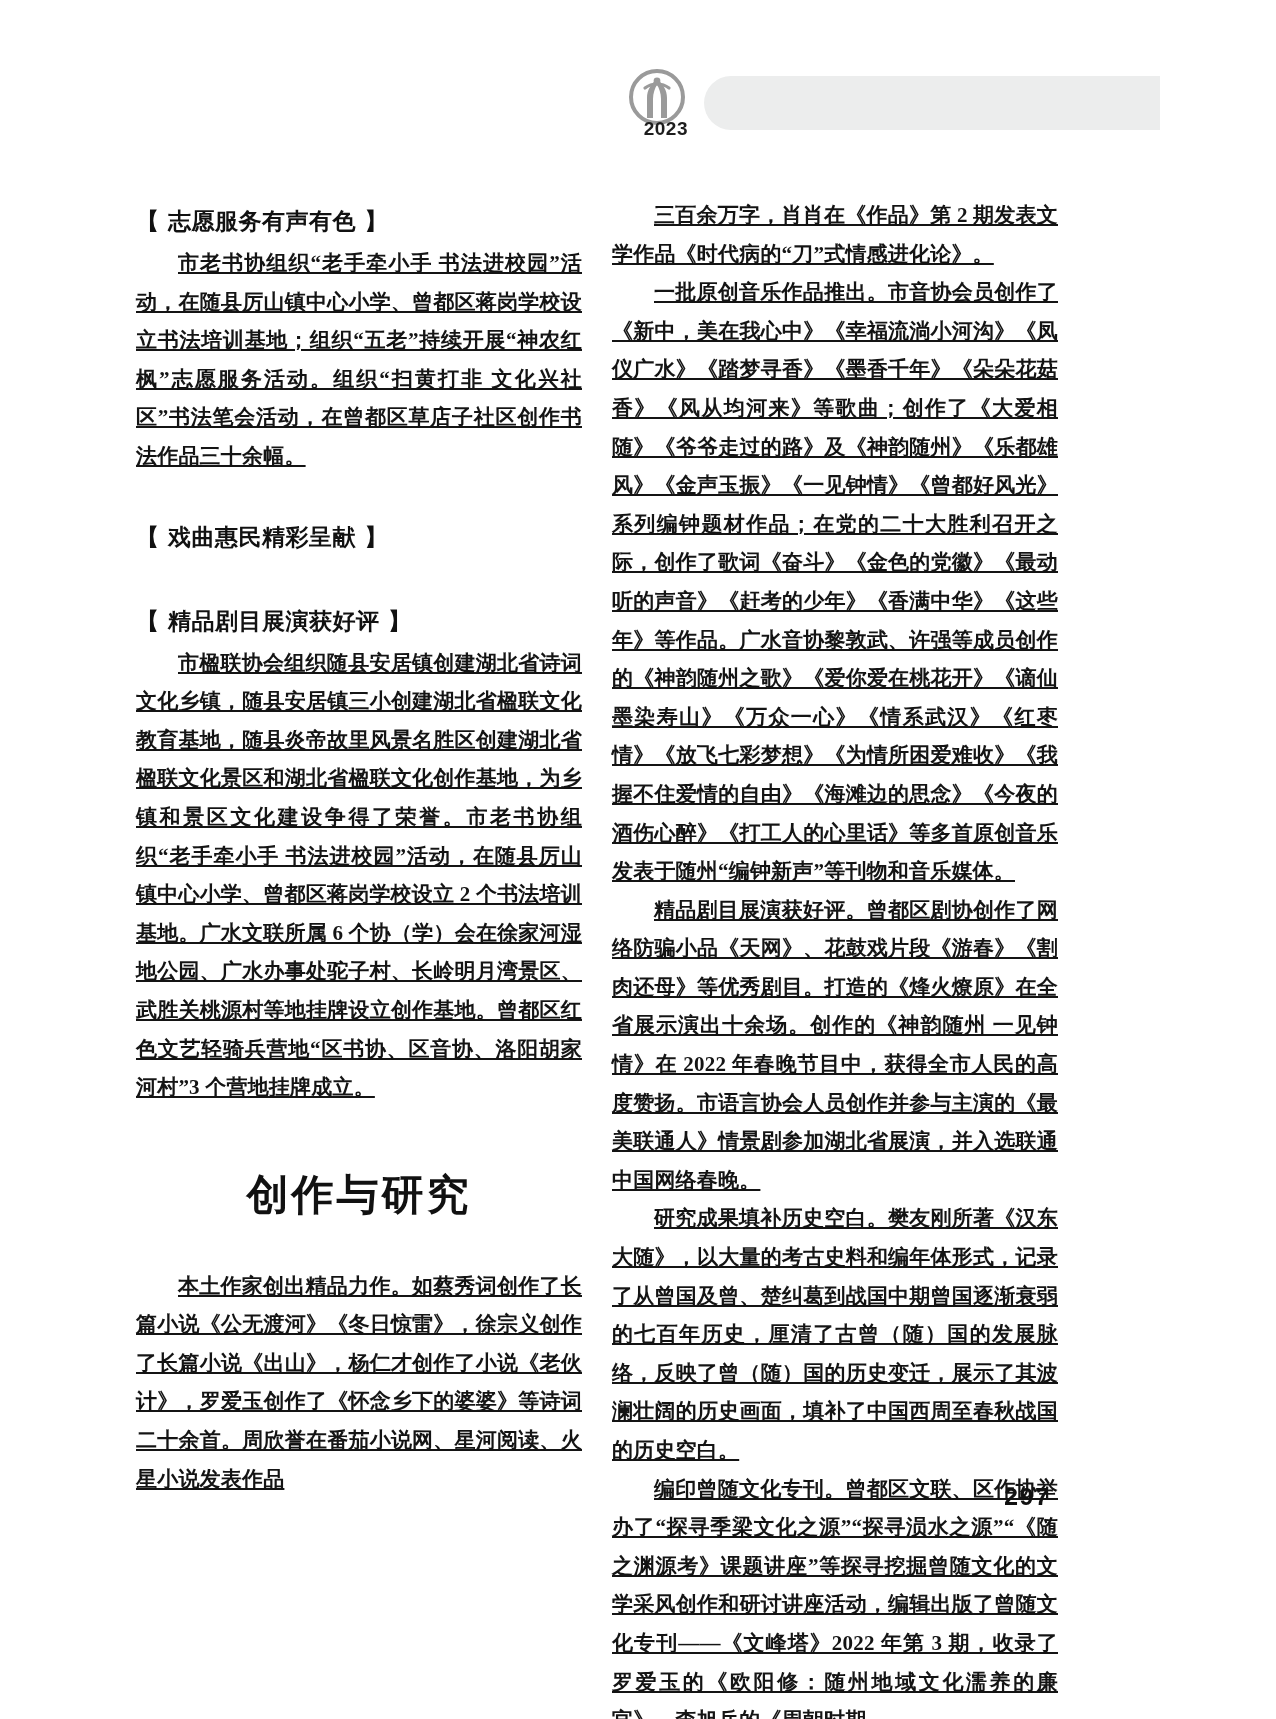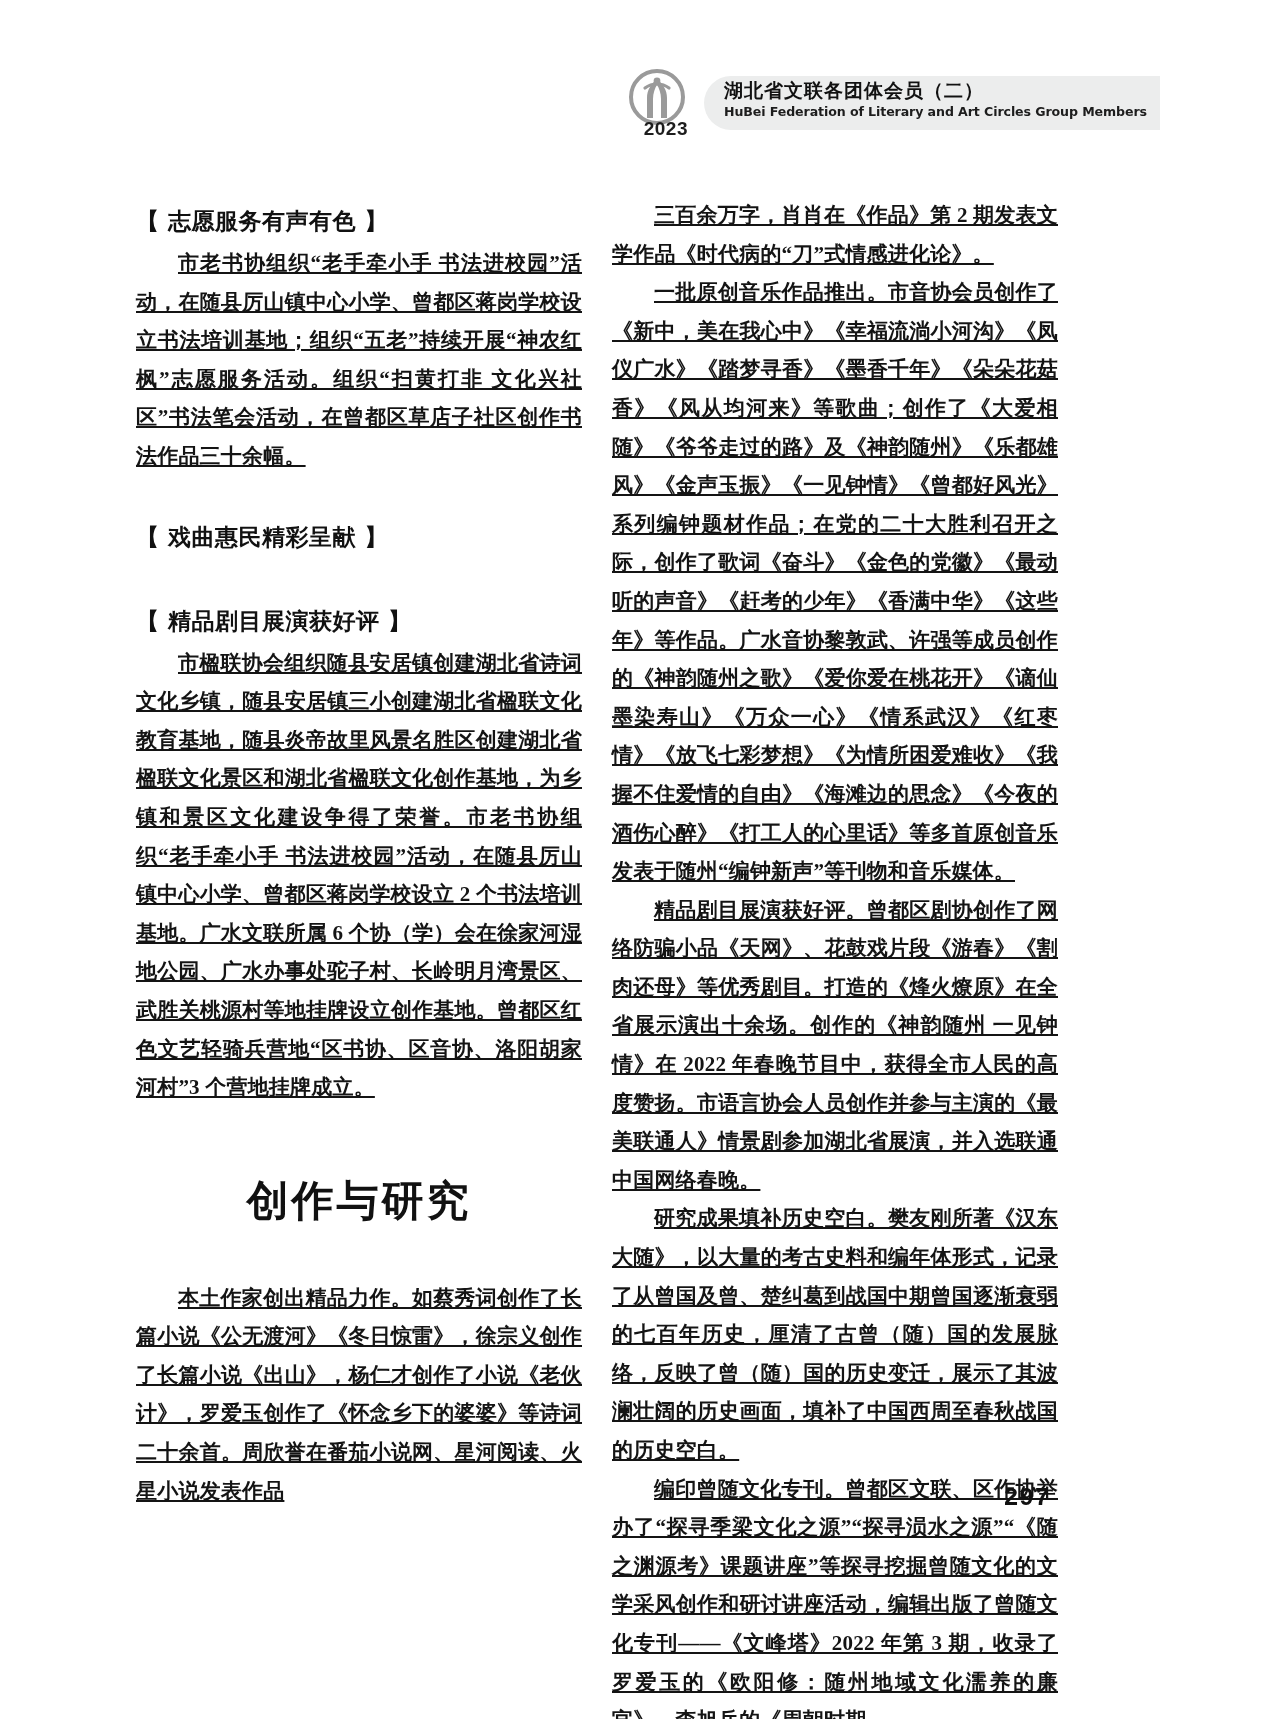--- a/index.html
+++ b/index.html
@@ -119,21 +119,21 @@
   .gap-lg { height: 52px; }
 
   .big-title {
     font-family: "DejaVu Sans", "Liberation Sans", sans-serif;
     font-weight: bold;
     font-size: 42px;
     line-height: 56px;
     text-align: center;
     letter-spacing: 3px;
     color: #111;
-    margin: 14px;
+    margin: 8px;
   }
 
   
   .page-number {
     position: absolute;
     left: 930px;
     top: 1484px;
     width: 120px;
     text-align: right;
     font-family: Liberation Mono, monospace;
@@ -153,24 +153,20 @@
   <div class="header-logo">
     <svg width="74" height="58" viewBox="0 0 74 58" xmlns="http://www.w3.org/2000/svg">
       <circle cx="37" cy="29" r="26" fill="none" stroke="#9a9a9a" stroke-width="4"></circle>
       <path d="M37 11 C31 16 27 22 27 30 L27 50 L33 50 L33 31 C33 25 35 20 37 17 C39 20 41 25 41 31 L41 50 L47 50 L47 30 C47 22 43 16 37 11 Z" fill="#9a9a9a"></path>
       <path d="M25 20 C29 17 33 16 37 16 C41 16 45 17 49 20" fill="none" stroke="#9a9a9a" stroke-width="3.2" stroke-linecap="round"></path>
       <circle cx="37" cy="13" r="3.4" fill="#9a9a9a"></circle>
     </svg>
   </div>
   <div class="header-year">2023</div>
 
-  <div class="header-texts">
-    <div class="header-title-cn">湖北省文联各团体会员（二）</div>
-    <div class="header-title-en">HuBei Federation of Literary and Art Circles Group Members</div>
-  </div>
 </div>
 
 <div class="content">
 
   <div class="col col-left">
 
     <h2 class="section-head">【 志愿服务有声有色 】</h2>
     <p class="para">市老书协组织“老手牵小手 书法进校园”活动，在随县厉山镇中心小学、曾都区蒋岗学校设立书法培训基地；组织“五老”持续开展“神农红枫”志愿服务活动。组织“扫黄打非 文化兴社区”书法笔会活动，在曾都区草店子社区创作书法作品三十余幅。</p>
 
     <div class="gap-md"></div>

